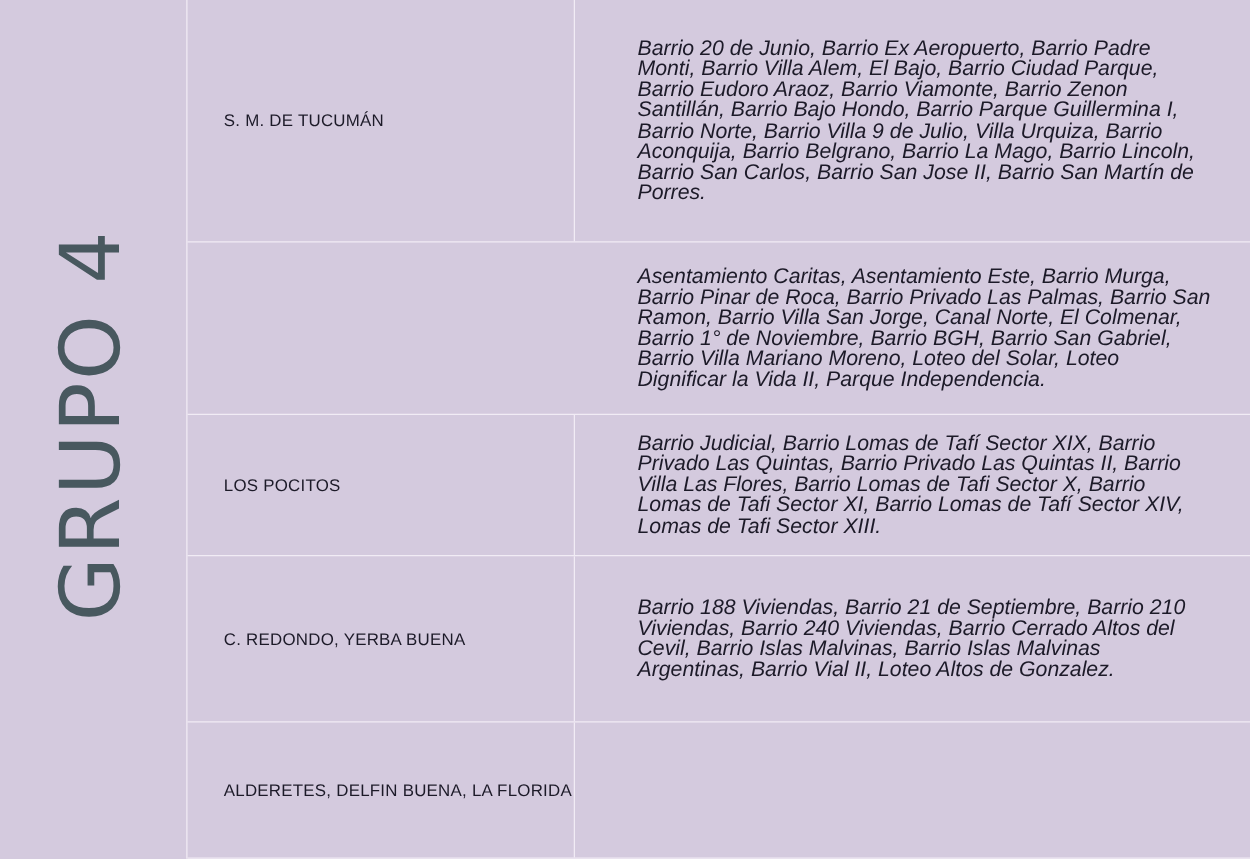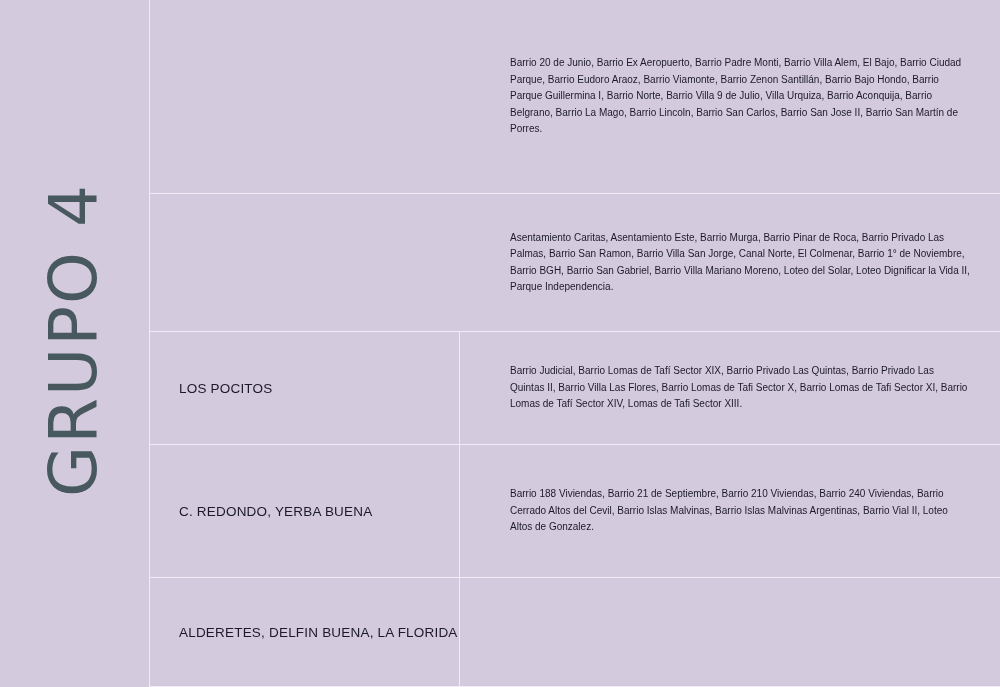--- a/index.html
+++ b/index.html
@@ -29,32 +29,35 @@
     border-right:1.5px solid #f1ecf5;
     display:flex; align-items:center;
   }
   .cell-place span { padding-left:29px; font-size:13.5px; letter-spacing:0.2px; }
   .cell-barrios {
     position:absolute; left:310px; top:0; bottom:0; right:0;
     display:flex; align-items:center;
   }
   .cell-barrios p {
     margin:0; padding-left:50px; width:460px;
-    font-size:10px; line-height:16.5px;
+    font-size:17px; line-height:16.5px;font-style:italic;
   }
 </style>
 </head>
 <body>
 
 <div class="group-col">
   <div class="group-label">GRUPO 4</div>
 </div>
 
 <div class="rows">
   <div class="row" style="top:0;height:194px;">
+    <div class="cell-place">
+        <span>S. M. DE TUCUMÁN</span>
+      </div>
     <div class="cell-barrios">
         <p>Barrio 20 de Junio, Barrio Ex Aeropuerto, Barrio Padre Monti, Barrio Villa Alem, El Bajo, Barrio Ciudad Parque, Barrio Eudoro Araoz, Barrio Viamonte, Barrio Zenon Santillán, Barrio Bajo Hondo, Barrio Parque Guillermina I, Barrio Norte, Barrio Villa 9 de Julio, Villa Urquiza, Barrio Aconquija, Barrio Belgrano, Barrio La Mago, Barrio Lincoln, Barrio San Carlos, Barrio San Jose II, Barrio San Martín de Porres.</p>
       </div>
   </div>
   <div class="row" style="top:194px;height:138px;">
     <div class="cell-barrios">
         <p>Asentamiento Caritas, Asentamiento Este, Barrio Murga, Barrio Pinar de Roca, Barrio Privado Las Palmas, Barrio San Ramon, Barrio Villa San Jorge, Canal Norte, El Colmenar, Barrio 1° de Noviembre, Barrio BGH, Barrio San Gabriel, Barrio Villa Mariano Moreno, Loteo del Solar, Loteo Dignificar la Vida II, Parque Independencia.</p>
       </div>
   </div>
   <div class="row" style="top:332px;height:113px;">

